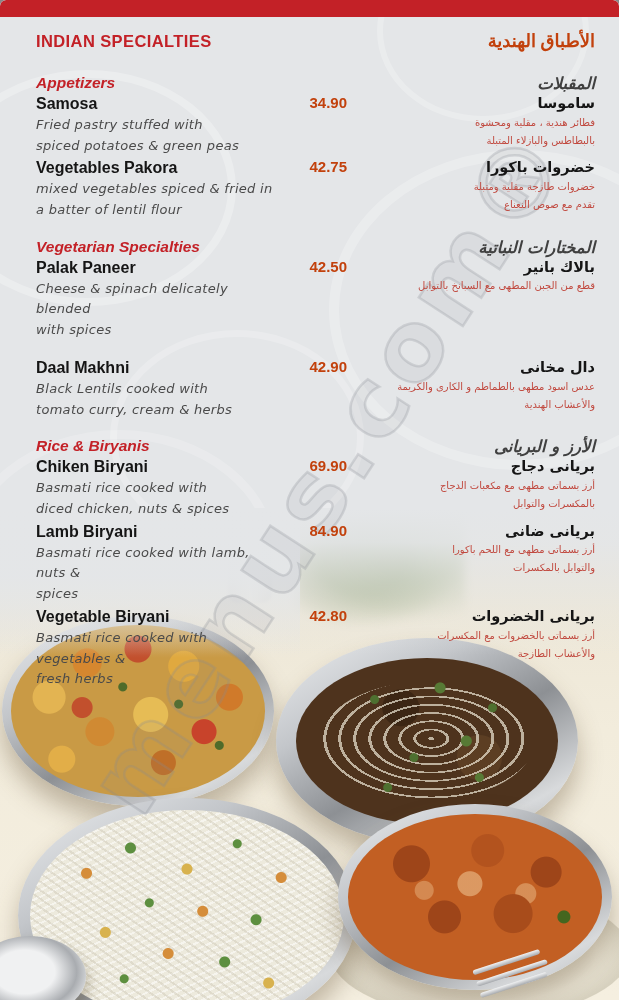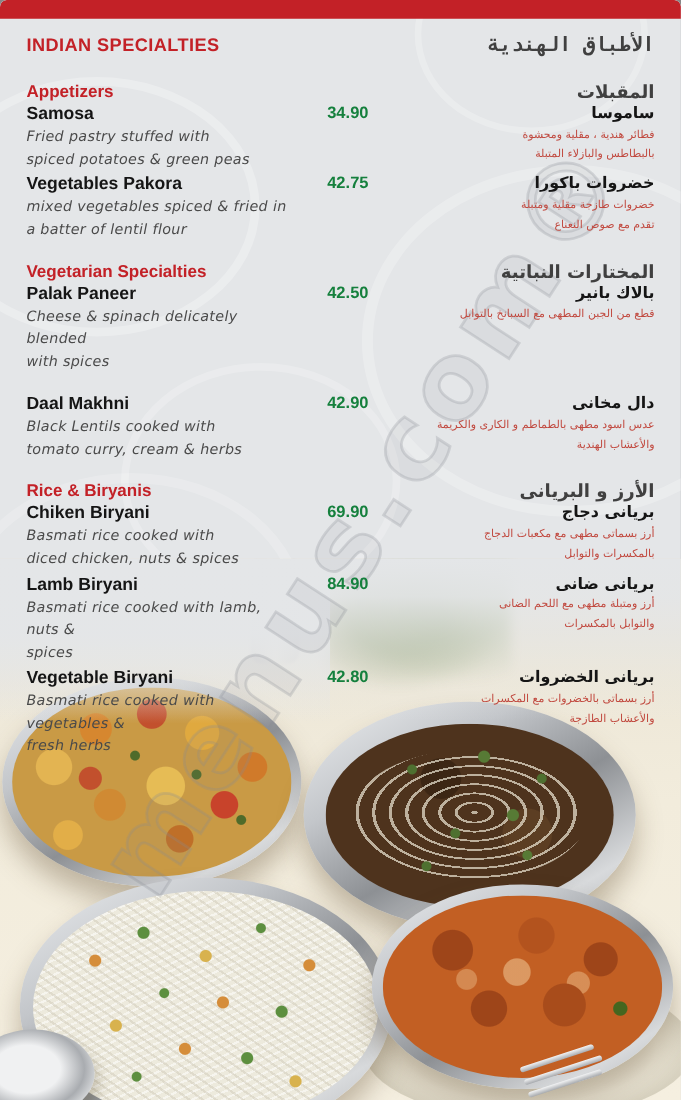--- a/index.html
+++ b/index.html
@@ -25,37 +25,37 @@
     position:absolute; left:330px; top:470px; z-index:2;
     transform:translate(-50%,-50%) rotate(-57deg);
     font-size:96px; font-weight:bold; letter-spacing:8px; white-space:nowrap;
     color:rgba(135,140,145,0.10);
     -webkit-text-stroke:2.5px rgba(135,140,145,0.26);
     font-family:"DejaVu Sans", sans-serif;
     pointer-events:none;
   }
 
   
-  .content { position:absolute; top:30px; left:24px; right:24px; z-index:3; }
+  .content { position:absolute; top:30px; left:36px; right:24px; z-index:3; }
   .title-row { display:flex; justify-content:space-between; align-items:baseline; margin-bottom:22px; }
   .title-en { color:#c32127; font-weight:bold; font-size:16.5px; letter-spacing:.4px; }
-  .title-ar { color:#404040; font-weight:bold; font-size:18px; font-family:Liberation Mono, monospace; }
+  .title-ar { color:#c2410c; font-weight:bold; font-size:18px; font-family:Liberation Serif, serif; }
 
   .section { margin-bottom:17px; }
-  .section-header-row { display:flex; justify-content:space-between; align-items:flex-end; margin-bottom:1px; }
+  .section-header-row { display:flex; justify-content:space-between; align-items:flex-start; margin-bottom:1px;font-style:italic; }
   .header-en { color:#c32127; font-weight:bold; font-size:15.5px; }
   .header-ar { color:#404040; font-weight:bold; font-size:16.5px; font-family:"DejaVu Sans", sans-serif; }
 
   .item { display:grid; grid-template-columns:238px 73px 1fr; margin-bottom:2px; }
   .gap-top { margin-top:17px; }
   .name-en { font-weight:bold; font-size:16px; color:#151515; line-height:1.3; }
   .desc-en { font-style:italic; font-size:13px; color:#4a4a4a; line-height:1.6;
              white-space:pre-line; letter-spacing:.3px;
              font-family:"DejaVu Sans", sans-serif; }
-  .price { color:#15803d; font-weight:bold; font-size:15px; text-align:right; line-height:1.25; }
+  .price { color:#c2410c; font-weight:bold; font-size:15px; text-align:right; line-height:1.25; }
   .item-ar { text-align:right; direction:rtl; font-family:"DejaVu Sans", sans-serif; }
   .name-ar { font-size:14.5px; font-weight:bold; color:#151515; line-height:1.35; }
   .desc-ar { font-size:10px; color:#c1493f; line-height:1.8; white-space:pre-line; }
 
   
   .photo { position:absolute; left:0; top:508px; width:619px; height:492px; z-index:1;
            background:linear-gradient(180deg,#e9e3d4 0%, #f2ecdc 45%, #f5efe0 100%); overflow:hidden; }
   .bowl { position:absolute; border-radius:50%;
           background:linear-gradient(150deg,#eceef0 0%, #c3c6ca 30%, #8d9094 55%, #d8dadc 82%, #aeb1b5 100%);
           box-shadow:0 16px 24px rgba(95,75,45,.35); }
@@ -300,21 +300,21 @@
       </div>
       <div class="item">
         <div>
           <div class="name-en">Lamb Biryani</div>
           <div class="desc-en">Basmati rice cooked with lamb, nuts &amp;
 spices</div>
         </div>
         <div class="price">84.90</div>
         <div class="item-ar">
           <div class="name-ar">بريانى ضانى</div>
-          <div class="desc-ar">أرز ومتبلة مطهى مع اللحم الضانى
+          <div class="desc-ar">أرز بسماتى مطهى مع اللحم باكورا
 والتوابل بالمكسرات</div>
         </div>
       </div>
       <div class="item">
         <div>
           <div class="name-en">Vegetable Biryani</div>
           <div class="desc-en">Basmati rice cooked with vegetables &amp;
 fresh herbs</div>
         </div>
         <div class="price">42.80</div>

